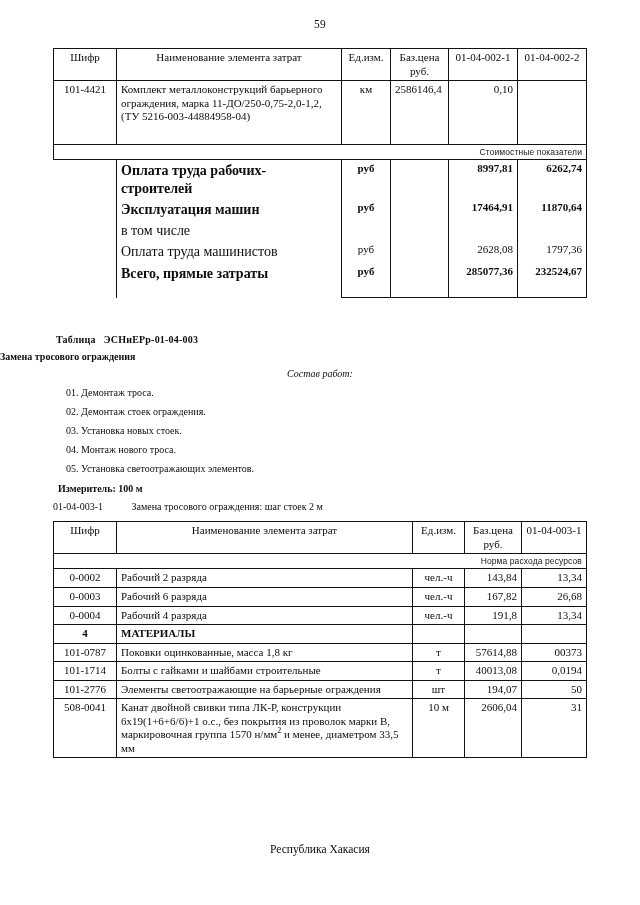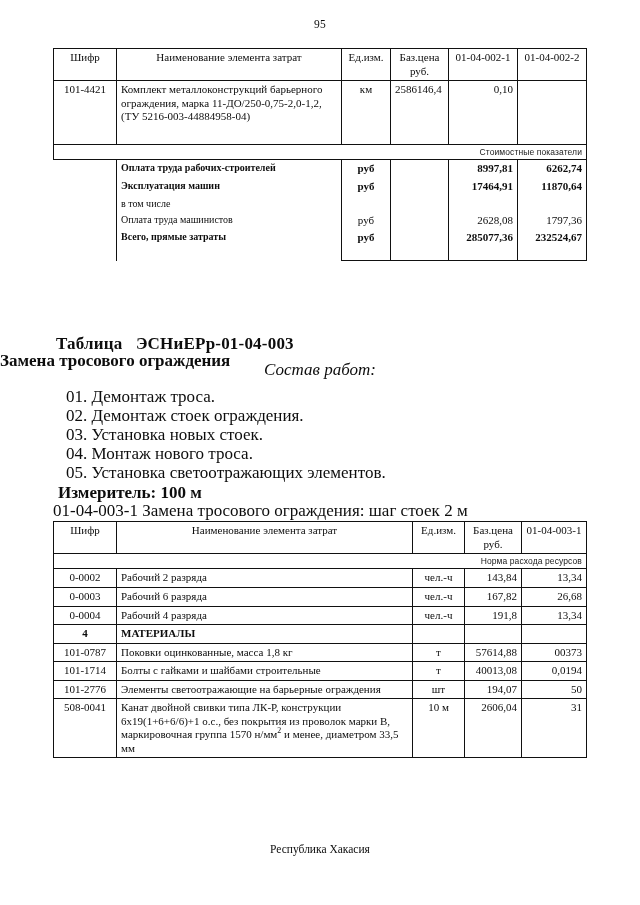--- a/index.html
+++ b/index.html
@@ -54,27 +54,27 @@
     font-family:"Liberation Sans", sans-serif;
     font-size:8.5px;
     text-align:right;
     padding:2px 6px 2px 4px;
     letter-spacing:.1px;
     color:#1a1a1a;
   }
 
   
   .costrow td{padding:2px 5px;}
-  .costrow td.label{font-size:10px;}
+  .costrow td.label{font-size:14px;}
 
   
   #table1{left:53px;top:48px;width:533px;}
 
   
-  .mid{position:absolute;left:0;width:640px;font-size:17px;}
+  .mid{position:absolute;left:0;width:640px;font-size:10px;}
   .tbl-title{left:56px;width:auto;font-weight:bold;letter-spacing:.2px;}
   .work-title{text-align:left;font-weight:bold;}
   .work-sub{text-align:center;font-style:italic;}
   .work-item{padding-left:66px;}
   .measure{padding-left:58px;font-weight:bold;}
   .code-line{padding-left:53px;}
   .code-line .code{display:inline-block;min-width:76px;}
 
   
   #table2{left:53px;top:521px;width:533px;}
@@ -85,21 +85,21 @@
     text-align:center;font-size:11.5px;
   }
 
   sup{font-size:.72em;vertical-align:super;line-height:0;}
 </style>
 </head>
 <body>
 
 <div class="page">
 
-  <div class="page-number">95</div>
+  <div class="page-number">59</div>
 
   <table class="doc" id="table1">
     <colgroup>
       <col style="width:63px">
       <col style="width:225px">
       <col style="width:49px">
       <col style="width:58px">
       <col style="width:69px">
       <col style="width:69px">
     </colgroup>
@@ -186,21 +186,21 @@
     </tbody>
   </table>
 
   <div class="mid tbl-title" style="top:334px;left:56px;">
     <span>Таблица</span>
     &nbsp;
     <span>ЭСНиЕРр-01-04-003</span>
   </div>
 
   <div class="mid work-title" style="top:351px;">Замена тросового ограждения</div>
-  <div class="mid work-sub" style="top:360px;">Состав работ:</div>
+  <div class="mid work-sub" style="top:368px;">Состав работ:</div>
 
   <div class="mid work-item" style="top:387px;">01. Демонтаж троса.</div>
   <div class="mid work-item" style="top:406px;">02. Демонтаж стоек ограждения.</div>
   <div class="mid work-item" style="top:425px;">03. Установка новых стоек.</div>
   <div class="mid work-item" style="top:444px;">04. Монтаж нового троса.</div>
   <div class="mid work-item" style="top:463px;">05. Установка светоотражающих элементов.</div>
 
   <div class="mid measure" style="top:483px;">
     <span>Измеритель:</span>
     <span>100 м</span>

